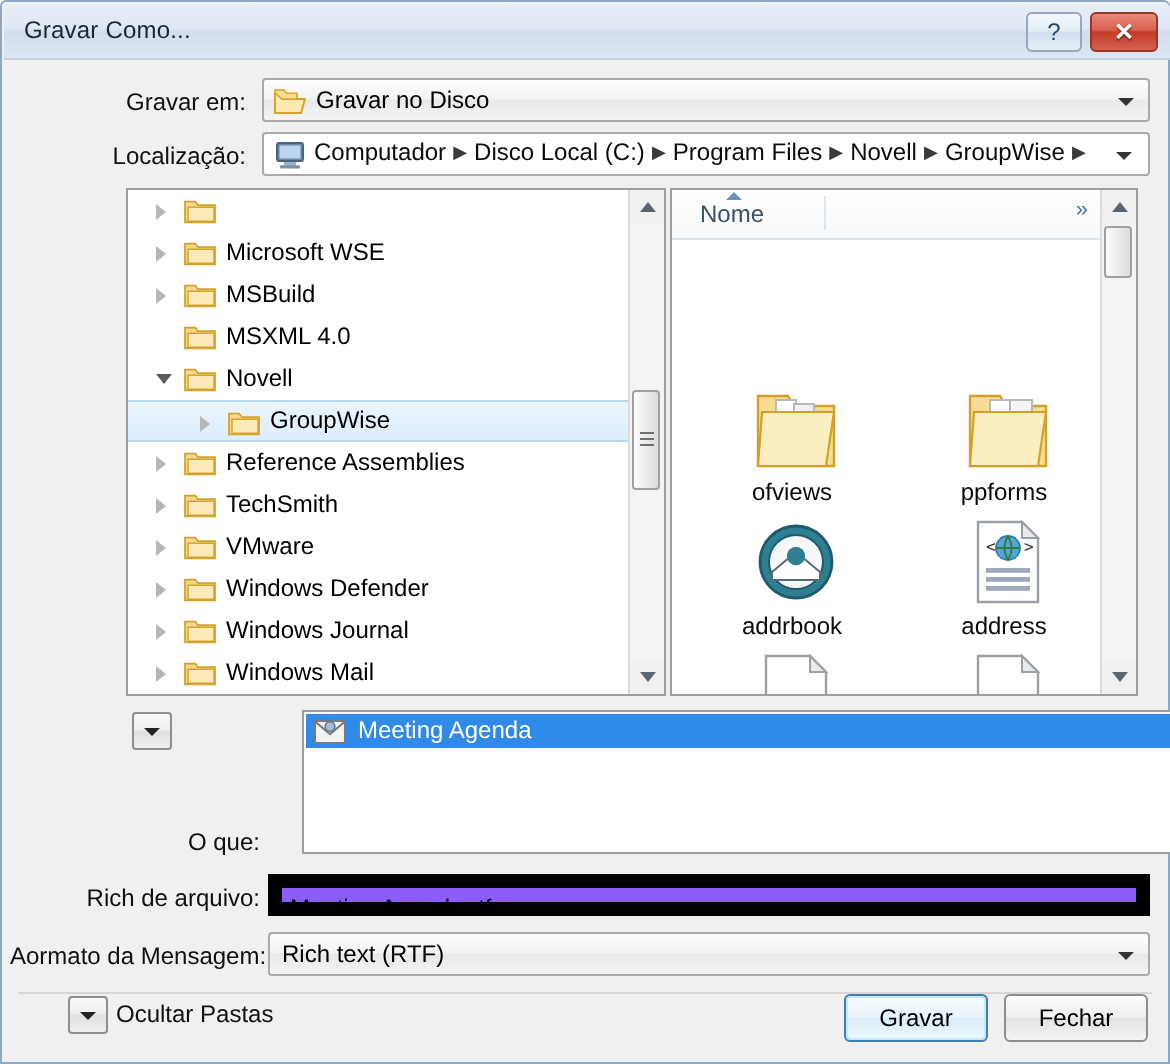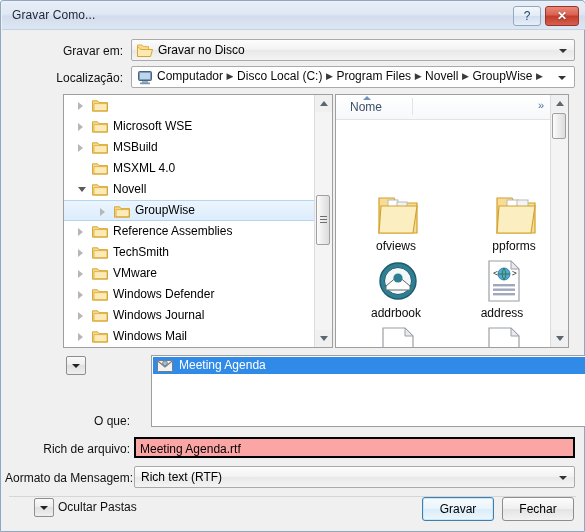--- a/index.html
+++ b/index.html
@@ -323,22 +323,22 @@
     color: #fff;
     font-size: 12px;
     line-height: 17px;
   }
   .li-sel .litxt { position: absolute; left: 26px; top: 0; }
   .env-ico { position: absolute; left: 4px; top: 2px; width: 16px; height: 13px; }
   .textbox {
     position: absolute;
     box-sizing: border-box;
     height: 21px;
-    background: #fca5a5;
-    border: 2px solid #000000;
+    background: #8b5cf6;
+    border: 7px solid #000000;
     font-size: 12px;
     color: #000;
     padding: 3px 4px 0 4px;
     white-space: nowrap;
     overflow: hidden;
   }
   .pushbtn {
     position: absolute;
     box-sizing: border-box;
     height: 24px;
@@ -519,21 +519,21 @@
         <div class="gitem" style="left: 10px; top: 71px; height: 66px;">
           <svg viewBox="0 0 42 44" class="gicon">
             <path d="M2 6 L2 41 L40 41 L40 11 L20 11 L17 6 Z" fill="#f8dc96" stroke="#d1a12b" stroke-width="1.2"></path>
             <rect x="11" y="8" width="10" height="26" fill="#ffffff" stroke="#b9b9b9"></rect>
             <rect x="20" y="10" width="10" height="24" fill="#f2f2f2" stroke="#b9b9b9"></rect>
             <rect x="28" y="18" width="8" height="16" fill="#cfe0ef" stroke="#9db6cb"></rect>
             <path d="M4 14 L40 14 L36 41 L2 41 Z" fill="#fbeec0" stroke="#d1a12b" stroke-width="1.1"></path>
           </svg>
           <div class="glabel">ofviews</div>
         </div>
-        <div class="gitem" style="left: 128px; top: 71px; height: 66px;">
+        <div class="gitem" style="left: 116px; top: 71px; height: 66px;">
           <svg viewBox="0 0 42 44" class="gicon">
             <path d="M2 6 L2 41 L40 41 L40 11 L20 11 L17 6 Z" fill="#f8dc96" stroke="#d1a12b" stroke-width="1.2"></path>
             <rect x="12" y="8" width="11" height="25" fill="#ffffff" stroke="#b9b9b9"></rect>
             <rect x="22" y="8" width="11" height="25" fill="#f4f4f4" stroke="#b9b9b9"></rect>
             <path d="M4 14 L40 14 L36 41 L2 41 Z" fill="#fbeec0" stroke="#d1a12b" stroke-width="1.1"></path>
           </svg>
           <div class="glabel">ppforms</div>
         </div>
         <div class="gitem" style="left: 10px; top: 138px; height: 66px;">
           <svg viewBox="0 0 42 44" class="gicon">

